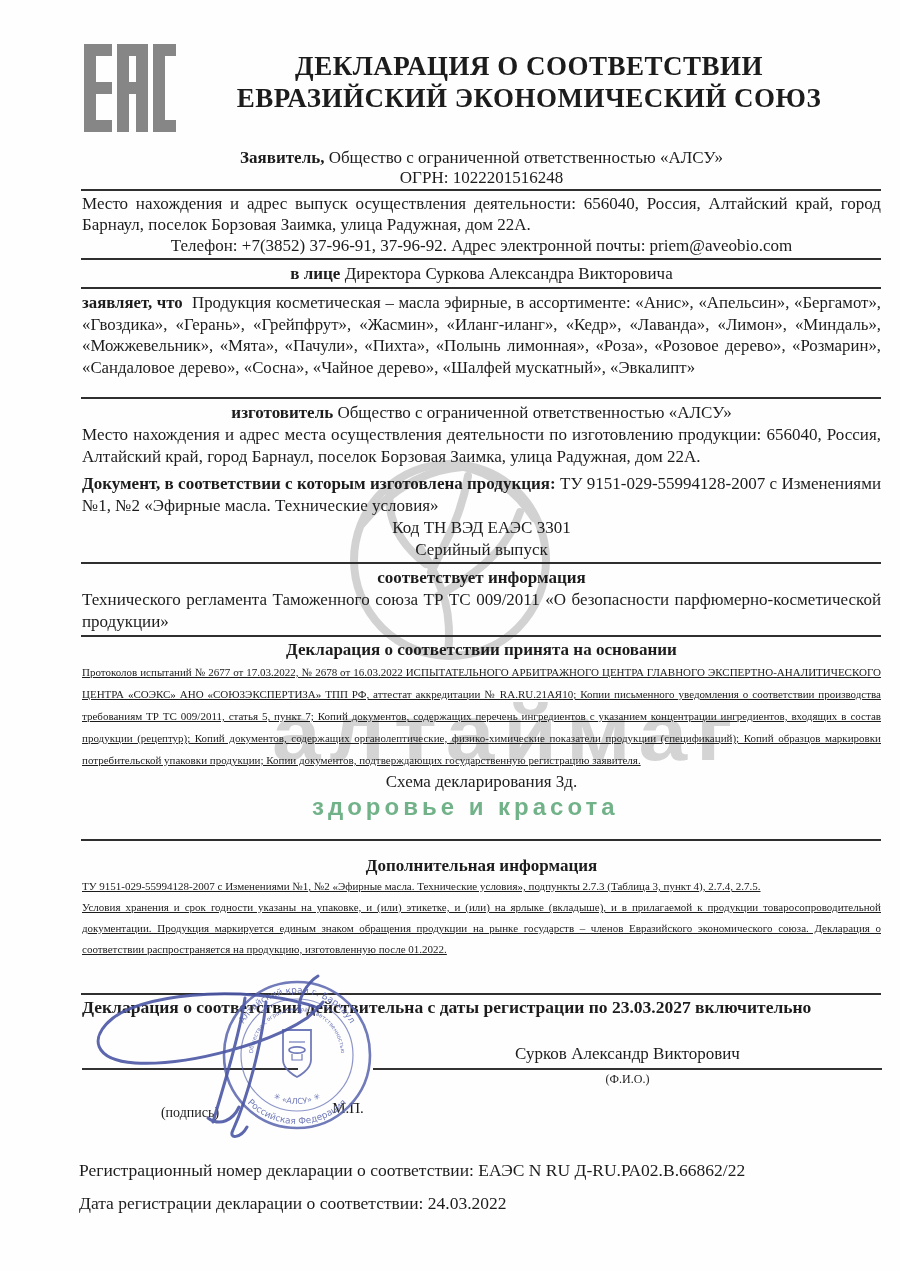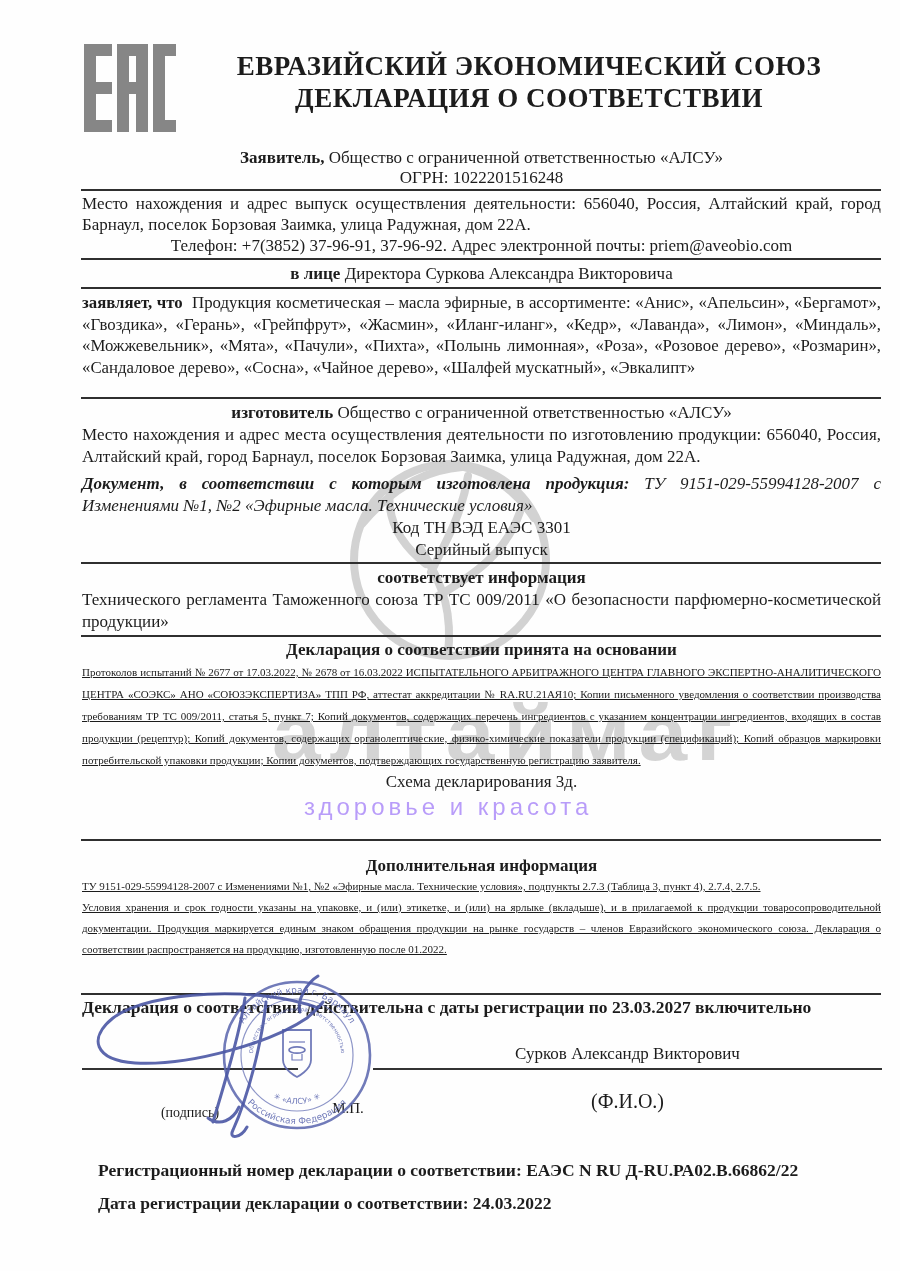--- a/index.html
+++ b/index.html
@@ -18,32 +18,32 @@
   }
   .eac{position:absolute;left:84px;top:44px;z-index:2;}
   .wm-logo{position:absolute;left:348px;top:458px;z-index:1;opacity:.62;}
   .wm-brand{
     position:absolute;left:272px;top:688px;z-index:1;
     font-family:"Liberation Sans", sans-serif;font-weight:bold;
     font-size:78px;letter-spacing:8px;color:#b3b3b3;opacity:.55;
     transform:scaleX(1.12);transform-origin:left top;white-space:nowrap;
   }
   .wm-tag{
-    position:absolute;left:304px;top:793px;z-index:1;
-    font-family:"Liberation Sans", sans-serif;font-weight:normal;
-    font-size:24px;letter-spacing:4px;color:#8b5cf6;opacity:.6;white-space:nowrap;
+    position:absolute;left:312px;top:793px;z-index:1;
+    font-family:"Liberation Sans", sans-serif;font-weight:bold;
+    font-size:24px;letter-spacing:4px;color:#15803d;opacity:.6;white-space:nowrap;
   }
   .validity{position:absolute;left:82px;top:997px;width:799px;font-size:17.5px;font-weight:bold;z-index:2;}
   .sig-line{position:absolute;left:82px;top:1068px;width:216px;border-top:2px solid #333;z-index:2;}
   .sig-caption{position:absolute;left:82px;top:1072px;width:216px;text-align:center;font-size:14px;z-index:2;margin-top:33px;}
   .fio-wrap{position:absolute;left:373px;top:1044px;width:509px;text-align:center;font-size:17px;z-index:2;}
   .fio-line{position:absolute;left:373px;top:1068px;width:509px;border-top:2px solid #333;z-index:2;}
-  .fio-caption{position:absolute;left:373px;top:1072px;width:509px;text-align:center;font-size:20px;z-index:2;margin-top:18px;}
+  .fio-caption{position:absolute;left:373px;top:1072px;width:509px;text-align:center;font-size:12px;z-index:2;}
   .mp{position:absolute;left:318px;top:1100px;width:60px;text-align:center;font-size:15px;z-index:2;}
-  .reg{position:absolute;left:98px;width:796px;font-size:17.5px;font-weight:bold;z-index:2;text-align:left;}
+  .reg{position:absolute;left:79px;width:796px;font-size:17.5px;font-weight:normal;z-index:2;text-align:left;}
   .stamp{position:absolute;left:212px;top:970px;z-index:3;opacity:.88;}
   .signature{position:absolute;left:60px;top:960px;z-index:4;opacity:.9;}
   .fs-small{font-size:11px;text-decoration:underline;}
 </style>
 </head>
 <body>
 
 <div class="page">
 
   <svg class="wm-logo" width="204" height="204" viewBox="0 0 204 204" fill="none">
@@ -69,22 +69,22 @@
       <rect x="33" y="0" width="12" height="88"></rect>
         <rect x="52" y="0" width="12" height="88"></rect>
       <rect x="33" y="0" width="31" height="12"></rect>
         <rect x="33" y="38" width="31" height="12"></rect>
       <rect x="69" y="0" width="12" height="88"></rect>
         <rect x="69" y="0" width="23" height="12"></rect>
       <rect x="69" y="76" width="23" height="12"></rect>
     </g>
   </svg>
   <div class="title">
+    <div>ДЕКЛАРАЦИЯ О СООТВЕТСТВИИ</div>
     <div>ЕВРАЗИЙСКИЙ ЭКОНОМИЧЕСКИЙ СОЮЗ</div>
-    <div>ДЕКЛАРАЦИЯ О СООТВЕТСТВИИ</div>
   </div>
 
   <div class="para line1" style="top:148px;line-height:20px;">
     <div><span class="b">Заявитель,</span> <span>Общество с ограниченной ответственностью «АЛСУ»</span></div>
     <div>ОГРН: 1022201516248</div>
   </div>
   <div class="rule" style="top:189px"></div>
 
   <div class="para" style="top:193px;line-height:21px;">
     <div style="text-align:justify;">Место нахождения и адрес выпуск осуществления деятельности: 656040, Россия, Алтайский край, город Барнаул, поселок Борзовая Заимка, улица Радужная, дом 22А.</div>
@@ -98,21 +98,21 @@
   <div class="rule" style="top:287px"></div>
 
   <div class="para" style="top:292px;line-height:21.5px;font-size:16.8px;">
     <span class="b">заявляет, что</span>&nbsp;&nbsp;<span>Продукция косметическая – масла эфирные, в ассортименте: «Анис», «Апельсин», «Бергамот», «Гвоздика», «Герань», «Грейпфрут», «Жасмин», «Иланг-иланг», «Кедр», «Лаванда», «Лимон», «Миндаль», «Можжевельник», «Мята», «Пачули», «Пихта», «Полынь лимонная», «Роза», «Розовое дерево», «Розмарин», «Сандаловое дерево», «Сосна», «Чайное дерево», «Шалфей мускатный», «Эвкалипт»</span>
   </div>
   <div class="rule" style="top:397px"></div>
 
   <div class="para" style="top:402px">
     <div class="line1"><span class="b">изготовитель</span> <span>Общество с ограниченной ответственностью «АЛСУ»</span></div>
     <div>Место нахождения и адрес места осуществления деятельности по изготовлению продукции: 656040, Россия, Алтайский край, город Барнаул, поселок Борзовая Заимка, улица Радужная, дом 22А.</div>
-    <div style="margin-top:5px;font-style:italic;">
+    <div style="margin-top:5px;">
       <span class="b">Документ, в соответствии с которым изготовлена продукция:</span> <span>ТУ 9151-029-55994128-2007 с Изменениями №1, №2 «Эфирные масла. Технические условия»</span>
     </div>
     <div class="line1" style="margin-top:0px;">Код ТН ВЭД ЕАЭС 3301</div>
     <div class="line1">Серийный выпуск</div>
   </div>
   <div class="rule" style="top:562px"></div>
 
   <div class="para" style="top:567px">
     <div class="b line1">соответствует информация</div>
     <div>Технического регламента Таможенного союза ТР ТС 009/2011 «О безопасности парфюмерно-косметической продукции»</div>

